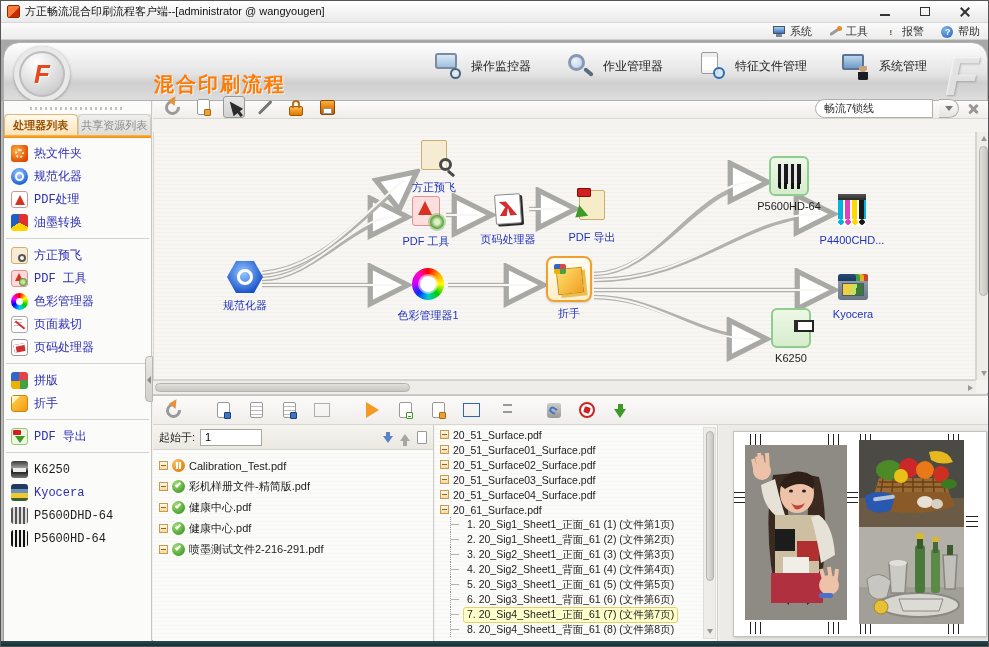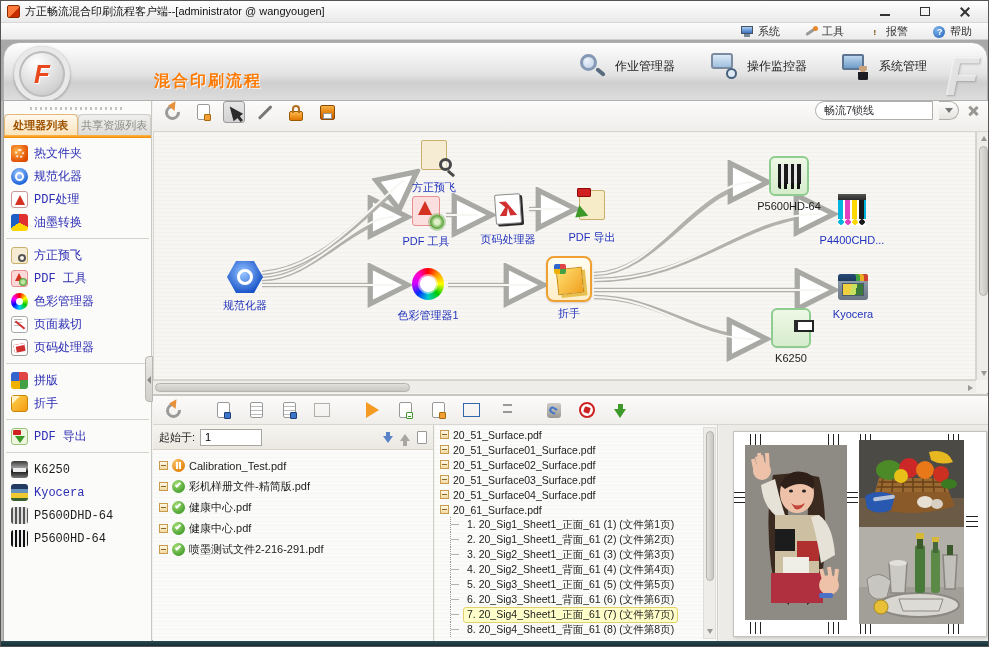--- a/index.html
+++ b/index.html
@@ -11,21 +11,21 @@
   .title-icon{width:13px;height:13px;margin-right:5px;background:linear-gradient(135deg,#ff7b3c 0 55%,#c92c00 55%);border:1px solid #8a2a00;border-radius:2px;}
   .title-text{font-size:11px;color:#111;}
   .win-controls{margin-left:auto;display:flex;gap:18px;align-items:center;padding-right:8px;}
   .wc{width:22px;height:14px;position:relative;cursor:default;}
   .wc-min::after{content:"";position:absolute;left:6px;top:9px;width:10px;height:2px;background:#333;}
   .wc-max::after{content:"";position:absolute;left:6px;top:2px;width:10px;height:9px;border:1.5px solid #333;}
   .wc-close::before,.wc-close::after{content:"";position:absolute;left:10px;top:1px;width:2px;height:12px;background:#333;}
   .wc-close::before{transform:rotate(45deg);} .wc-close::after{transform:rotate(-45deg);}
 
   
-  .menubar{position:absolute;left:0;top:22px;width:989px;height:17px;background:linear-gradient(#fbfbfb,#ececec);display:flex;justify-content:flex-end;align-items:center;gap:24px;padding-right:18px;border-bottom:1px solid #cfcfcf;}
+  .menubar{position:absolute;left:0;top:22px;width:989px;height:17px;background:linear-gradient(#fbfbfb,#ececec);display:flex;justify-content:flex-end;align-items:center;gap:16px;padding-right:10px;border-bottom:1px solid #cfcfcf;}
   .mitem{display:flex;align-items:center;gap:4px;font-size:11px;color:#333;cursor:default;}
   .micon{width:14px;height:13px;position:relative;display:inline-block;}
   .mi-system::before{content:"";position:absolute;left:1px;top:1px;width:12px;height:8px;border:1.5px solid #456;background:linear-gradient(#aacdf2,#3a72c2);}
   .mi-system::after{content:"";position:absolute;left:4px;top:9px;width:6px;height:3px;background:#789;}
   .mi-tools::before{content:"";position:absolute;left:1px;top:5px;width:12px;height:3px;background:#9a9a9a;transform:rotate(-35deg);border-radius:2px;}
   .mi-tools::after{content:"";position:absolute;right:0;top:1px;width:5px;height:5px;background:#e98a2c;border-radius:50%;}
   .mi-alarm::before{content:"";position:absolute;left:0;top:1px;border-left:7px solid transparent;border-right:7px solid transparent;border-bottom:11px solid #ffc githubp200;border-bottom-color:#fcbe2d;}
   .mi-alarm::after{content:"!";position:absolute;left:5.5px;top:3px;font-size:8px;font-weight:bold;color:#6b3c00;}
   .mi-help::before{content:"";position:absolute;left:1px;top:1px;width:12px;height:12px;border-radius:50%;background:radial-gradient(circle at 35% 30%,#7fb4ea,#1f5fb8);}
   .mi-help::after{content:"?";position:absolute;left:5px;top:2px;font-size:9px;font-weight:bold;color:#fff;}
@@ -33,21 +33,21 @@
   
   .header{position:absolute;left:0;top:39px;width:989px;height:61px;background:#a8a8a8;}
   .band{position:absolute;left:2px;right:2px;top:2px;bottom:0;border-radius:16px 16px 0 0;background:linear-gradient(#fefefe,#e3e3e3 55%,#cfcfcf 70%,#dddddd);border:1px solid #b0b0b0;overflow:hidden;}
   .logo-circle{position:absolute;left:10px;top:3px;width:56px;height:56px;border-radius:50%;background:radial-gradient(circle at 40% 30%,#ffffff,#c9c9c9 70%,#9e9e9e);box-shadow:inset 0 0 0 5px #e9e9e9, inset 0 0 0 7px #bdbdbd, 0 1px 3px rgba(0,0,0,.35);display:flex;align-items:center;justify-content:center;}
   .logo-f{font-size:26px;font-weight:bold;font-style:italic;color:#e8481c;text-shadow:1px 1px 0 #fff;}
   .brand{position:absolute;left:96px;top:8px;display:flex;align-items:flex-start;}
   .goat{margin-top:4px;margin-right:2px;}
   .brand-text{font-size:16px;font-weight:bold;color:#222;line-height:16px;}
   .brand-orange{color:#f07818;}
   .brand-reg{font-size:8px;vertical-align:super;color:#444;}
-  .tagline{position:absolute;left:150px;top:28px;font-size:16px;font-weight:bold;color:#ff7a00;letter-spacing:2px;text-shadow:1px 1px 0 rgba(255,255,255,.8);}
+  .tagline{position:absolute;left:150px;top:28px;font-size:20px;font-weight:bold;color:#ff7a00;letter-spacing:2px;text-shadow:1px 1px 0 rgba(255,255,255,.8);}
   .hbuttons{position:absolute;right:60px;top:8px;display:flex;gap:34px;align-items:center;}
   .hbtn{display:flex;align-items:center;gap:8px;cursor:default;}
   .hbtn-label{font-size:12px;color:#222;}
   .hicon{width:30px;height:30px;position:relative;}
   .hb-jobs::before{content:"";position:absolute;left:3px;top:3px;width:17px;height:17px;border-radius:50%;border:3px solid #8699b4;background:radial-gradient(circle at 35% 30%,#eef4fb,#b9cde4);}
   .hb-jobs::after{content:"";position:absolute;left:18px;top:19px;width:11px;height:4px;background:#5a6b80;transform:rotate(40deg);border-radius:2px;}
   .hb-monitor::before{content:"";position:absolute;left:2px;top:2px;width:22px;height:16px;border:2px solid #7d8ba0;border-radius:3px;background:linear-gradient(#dce9f6,#9fc0e0);}
   .hb-monitor::after{content:"";position:absolute;right:2px;bottom:2px;width:11px;height:11px;border-radius:50%;border:2.5px solid #47617e;background:rgba(220,235,250,.7);}
   .hb-profile::before{content:"";position:absolute;left:4px;top:1px;width:17px;height:22px;background:#fff;border:1px solid #9a9a9a;border-radius:2px;box-shadow:inset 0 4px 0 #eee, inset 0 -3px 0 #f3f3f3;}
   .hb-profile::after{content:"";position:absolute;right:2px;bottom:2px;width:12px;height:12px;border-radius:50%;border:2.5px solid #2f6cb0;background:rgba(210,230,250,.7);}
@@ -102,21 +102,21 @@
   .ic-k6250::after{content:"";position:absolute;left:2px;top:7px;right:2px;height:4px;background:#eee;}
   .ic-p4400{background:linear-gradient(90deg,#00b4e0 0 25%,#e040c0 25% 50%,#ffd800 50% 75%,#222 75%);}
   .ic-kyocera{background:linear-gradient(#223a60 0 30%,#6a92b8 30% 55%,#f0c830 55% 80%,#3a6030 80%);}
   .ic-p5600d{background:repeating-linear-gradient(90deg,#555 0 2px,#ddd 2px 4px);}
   .ic-p5600{background:repeating-linear-gradient(90deg,#111 0 2px,#eee 2px 4px);}
   .splitter{position:absolute;left:141px;top:255px;width:8px;height:46px;background:linear-gradient(#e9e8e5,#d2d0cb);border:1px solid #b9b7b2;border-radius:4px 0 0 4px;}
   .splitter::after{content:"";position:absolute;left:1px;top:19px;border-top:4px solid transparent;border-bottom:4px solid transparent;border-right:4px solid #8a8a86;}
 
   
   .canvas-panel{position:absolute;left:149px;top:0;width:836px;height:292px;background:#f4f3f0;}
-  .canvas-toolbar{position:absolute;left:0;top:0;right:0;height:31px;display:flex;align-items:flex-start;gap:9px;padding:0 8px;background:linear-gradient(#fcfbfa,#efeeeb);border-bottom:1px solid #d8d6d1;}
+  .canvas-toolbar{position:absolute;left:0;top:0;right:0;height:18px;display:flex;align-items:flex-end;gap:9px;padding:0 8px;background:linear-gradient(#fcfbfa,#efeeeb);border-bottom:1px solid #d8d6d1;}
   .tbtn{width:22px;height:22px;position:relative;display:flex;align-items:center;justify-content:center;cursor:default;}
   .tbtn.pressed{border:1px solid #9a9a9a;border-radius:3px;background:linear-gradient(#e6e6e6,#d2d2d2);}
   .g-undo{width:15px;height:15px;border:3px solid #9a9a9a;border-radius:50%;border-top-color:transparent;transform:rotate(40deg);position:relative;}
   .g-undo::after{content:"";position:absolute;left:-4px;top:-5px;border-top:5px solid transparent;border-bottom:5px solid transparent;border-right:7px solid #e8913c;transform:rotate(-35deg);}
   .g-page{width:13px;height:16px;background:#fff;border:1px solid #999;border-radius:2px;position:relative;}
   .g-page.lines{background:#fff repeating-linear-gradient(180deg,#bbb 3px,#bbb 4px,transparent 4px,transparent 7px);}
   .g-page .chip{position:absolute;right:-2px;bottom:-2px;width:7px;height:7px;background:#3d74c8;border:1px solid #1d3f78;border-radius:1px;}
   .g-page .chip.orange{background:#f0a030;border-color:#a86a10;}
   .g-page .chip.plus{background:#fff;border-color:#3d9a28;}
   .g-page .chip.plus::after{content:"";position:absolute;left:1px;top:2.5px;width:3px;height:0;border-top:1.5px solid #3d9a28;}
@@ -276,29 +276,33 @@
 
   <div class="header">
     <div class="band">
       <div class="logo-circle">
         <span class="logo-f">F</span>
       </div>
       <div class="tagline">混合印刷流程</div>
       <div class="hbuttons">
 
           <span class="hbtn">
+            <span class="hicon hb-monitor"></span>
+            <span class="hbtn-label">操作监控器</span>
+          </span>
+
+          <span class="hbtn">
             <span class="hicon hb-jobs"></span>
             <span class="hbtn-label">作业管理器</span>
           </span>
 
           <span class="hbtn">
-            <span class="hicon hb-monitor"></span>
-            <span class="hbtn-label">操作监控器</span>
-          </span>
-
+            <span class="hicon hb-profile"></span>
+            <span class="hbtn-label">特征文件管理</span>
+          </span>
 
           <span class="hbtn">
             <span class="hicon hb-sysadmin"></span>
             <span class="hbtn-label">系统管理</span>
           </span>
 
       </div>
       <div class="watermark">F</div>
     </div>
   </div>

